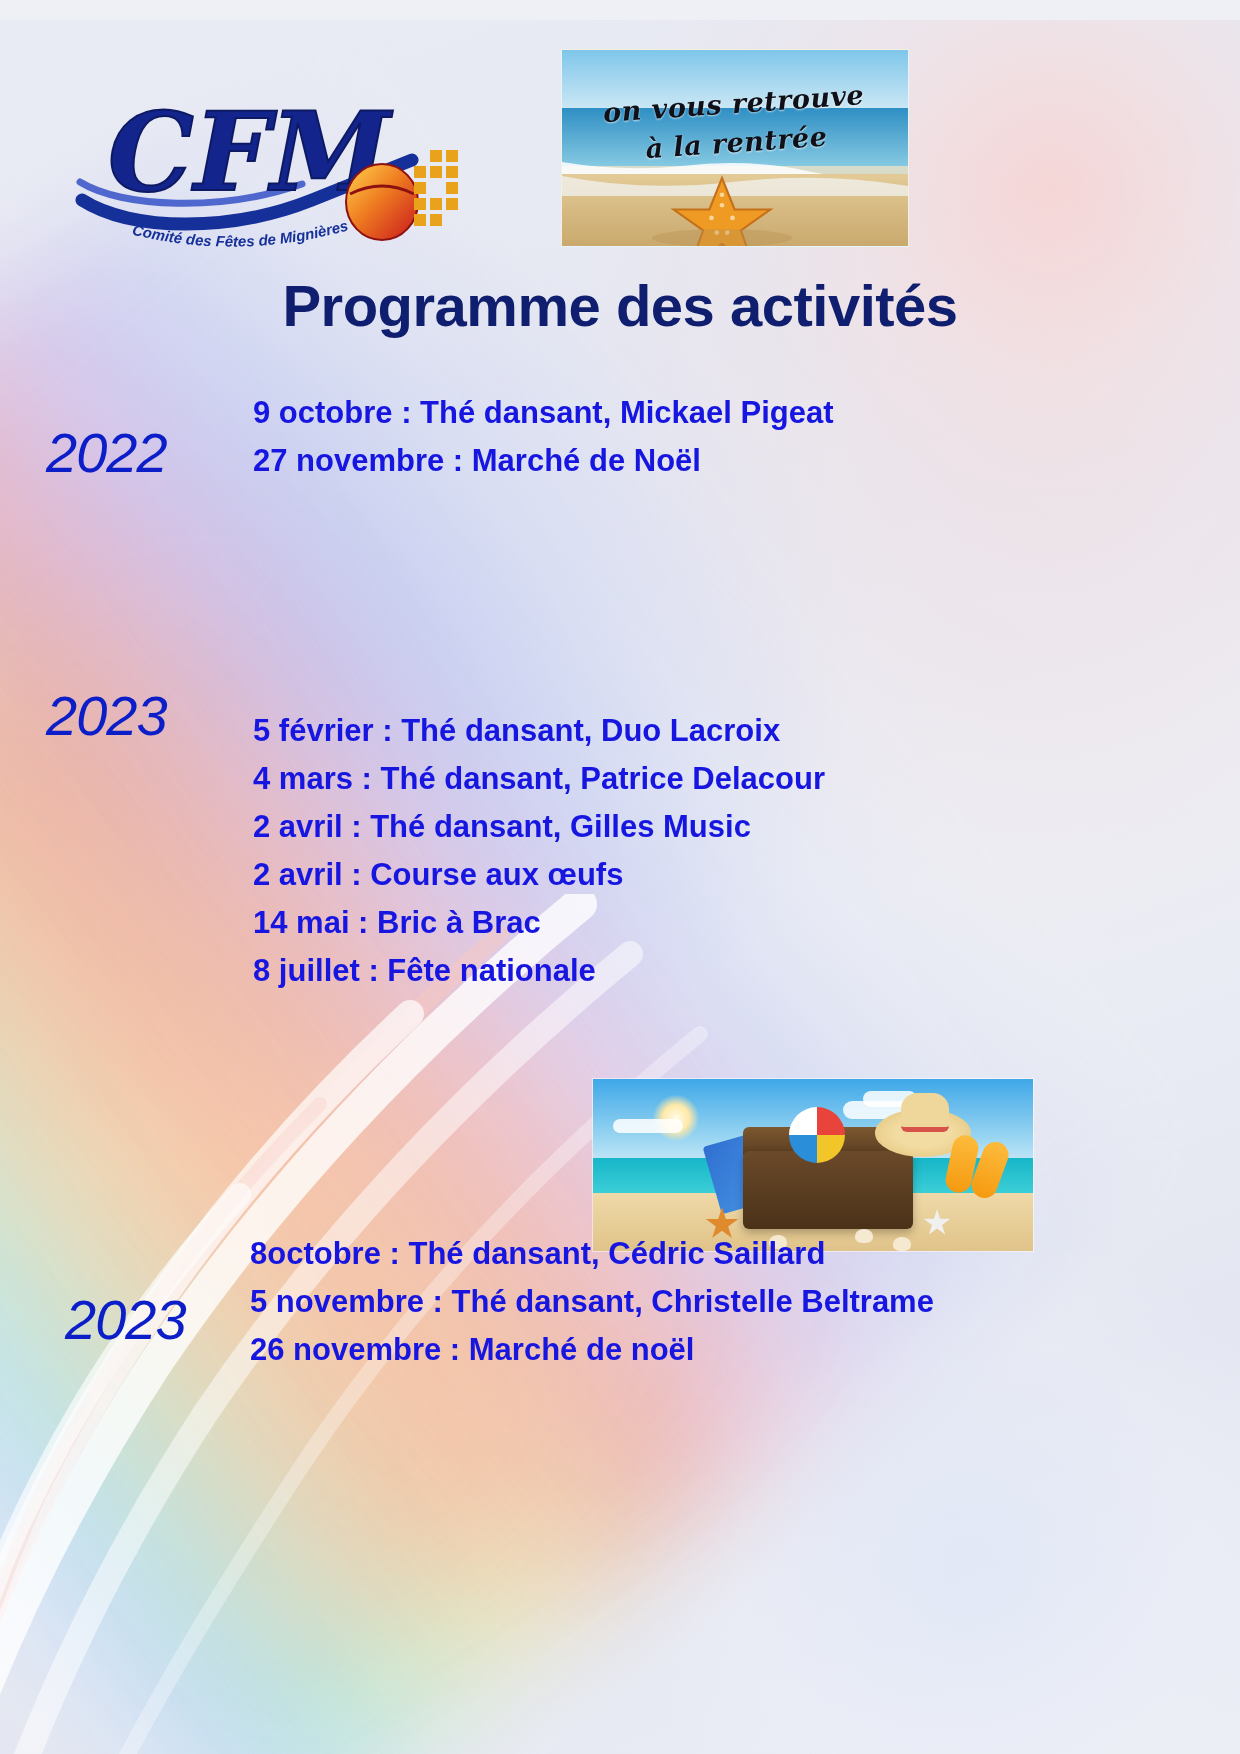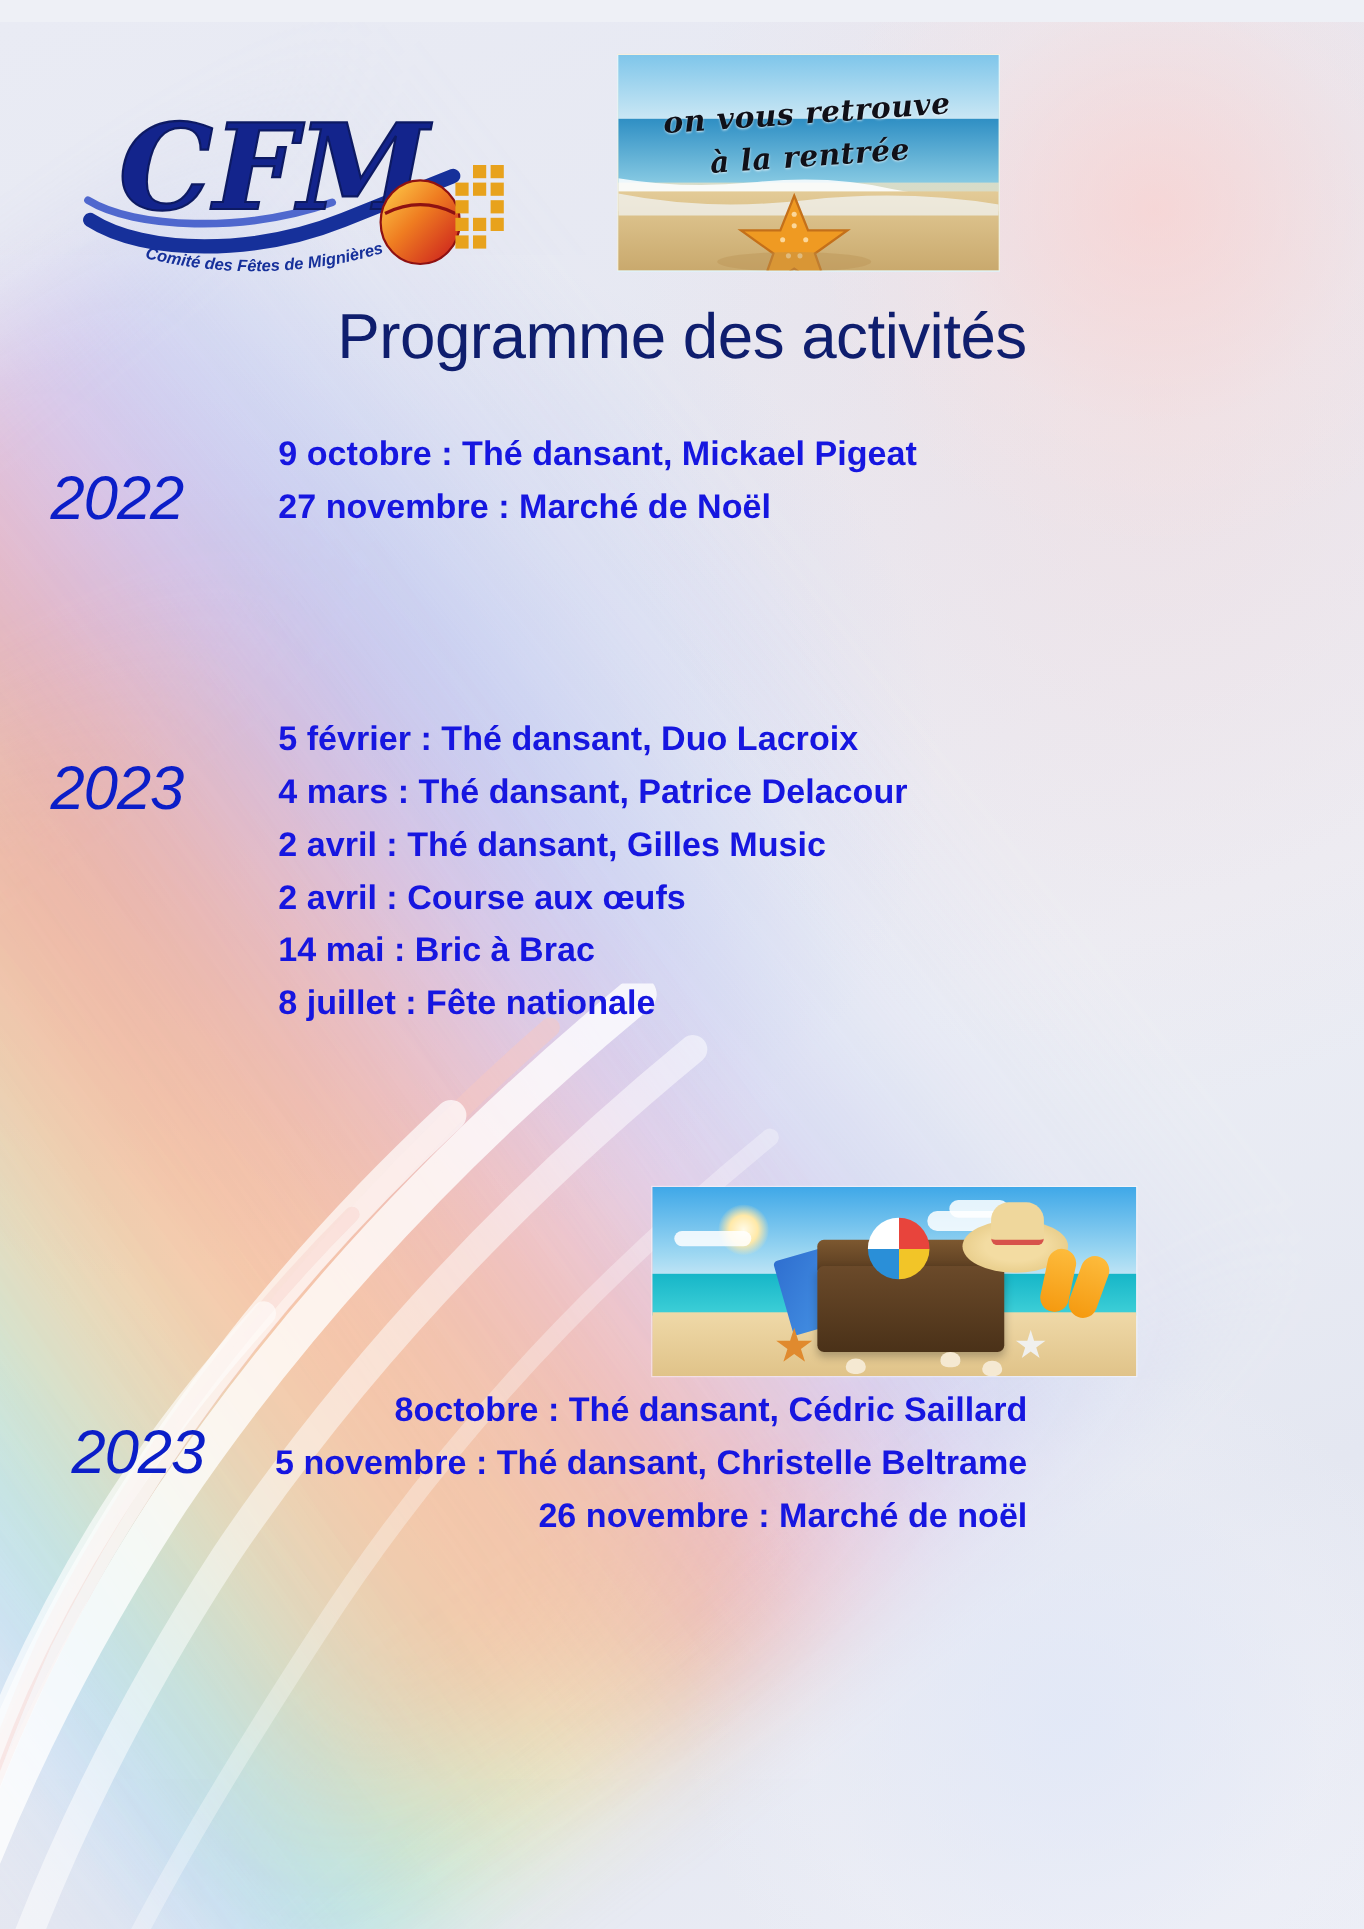--- a/index.html
+++ b/index.html
@@ -125,21 +125,21 @@
     transform: rotate(-4deg);
     text-shadow: 0 1px 2px rgba(255,255,255,0.7);
   }
 
   .page-title {
     position: absolute;
     left: 0; right: 0;
     top: 252px;
     text-align: center;
     font-family: "Liberation Sans", sans-serif;
-    font-weight: normal;
+    font-weight: bold;
     font-size: 58px;
     color: #0f1e6e;
     letter-spacing: -0.5px;
   }
 
   
   .year {
     position: absolute;
     font-family: "Liberation Sans", sans-serif;
     font-weight: normal;
@@ -156,24 +156,24 @@
     color: #1616e0;
     line-height: 1.55;
     white-space: nowrap;
   }
   .events div { margin: 0; }
 
   #block-2022 .year { left: 46px; top: 400px; }
   #block-2022 .events { left: 253px; top: 369px; }
 
   #block-2023a .year { left: 46px; top: 663px; }
-  #block-2023a .events { left: 253px; top: 628px; }
+  #block-2023a .events { left: 253px; top: 687px; }
 
   #block-2023b .year { left: 65px; top: 1267px; }
-  #block-2023b .events { left: 250px; top: 1238px; text-align: right; }
+  #block-2023b .events { left: 250px; top: 1210px; }
 
   
   .suitcase-photo {
     position: absolute;
     left: 592px;
     top: 1058px;
     width: 440px;
     height: 172px;
     overflow: hidden;
     border: 1px solid rgba(255,255,255,0.5);

